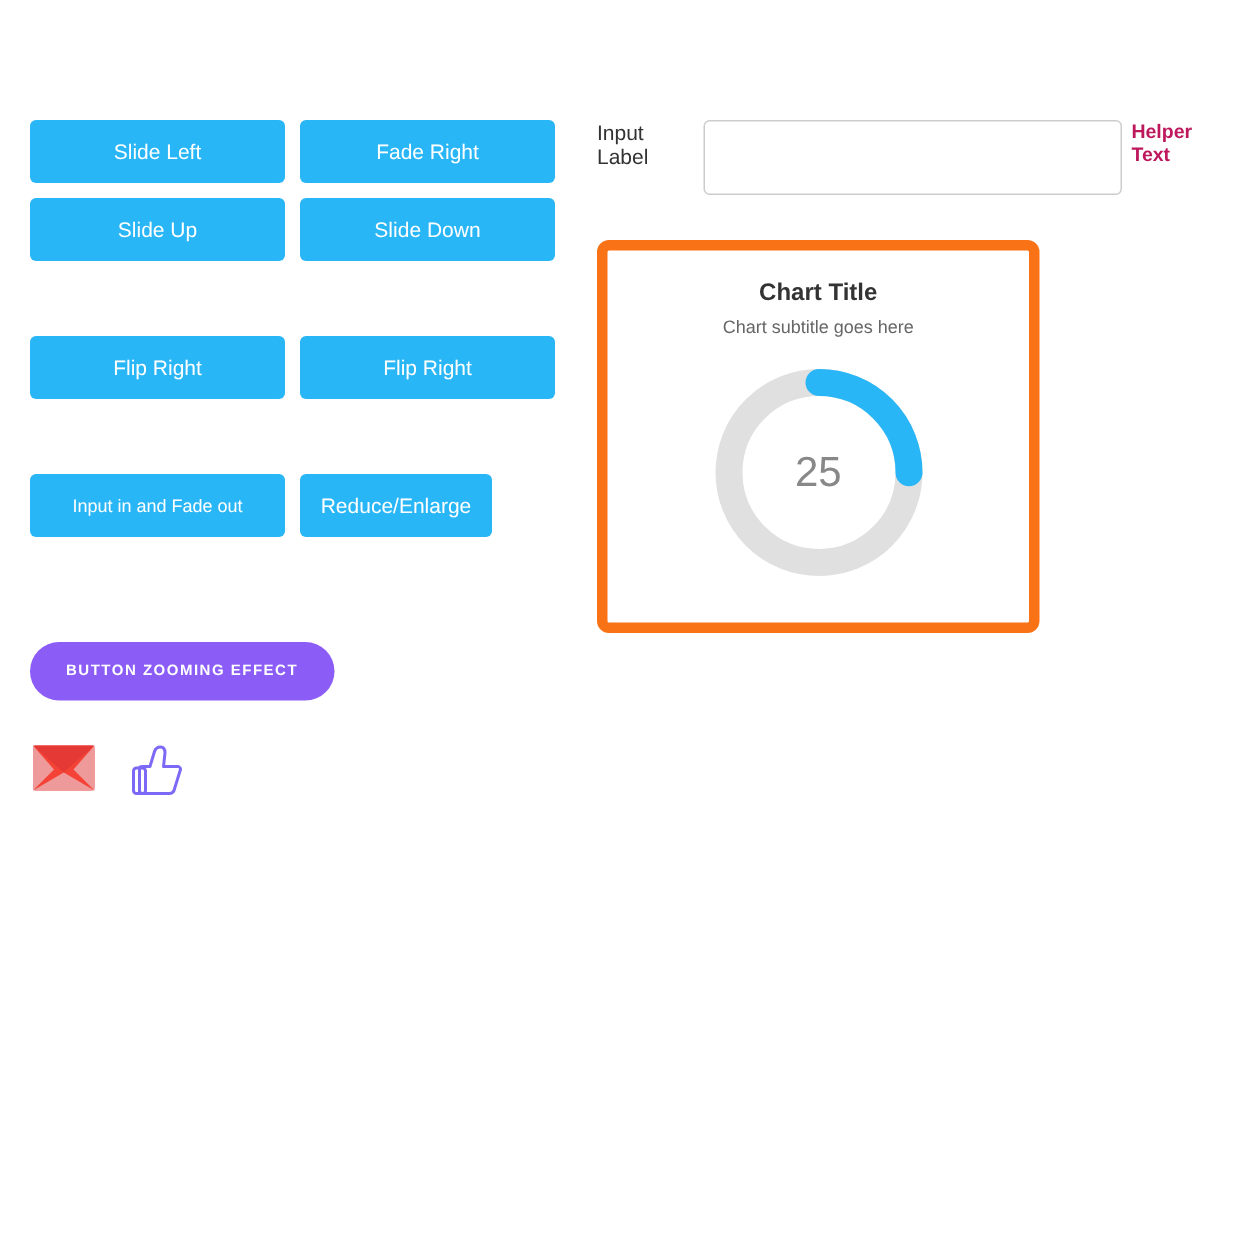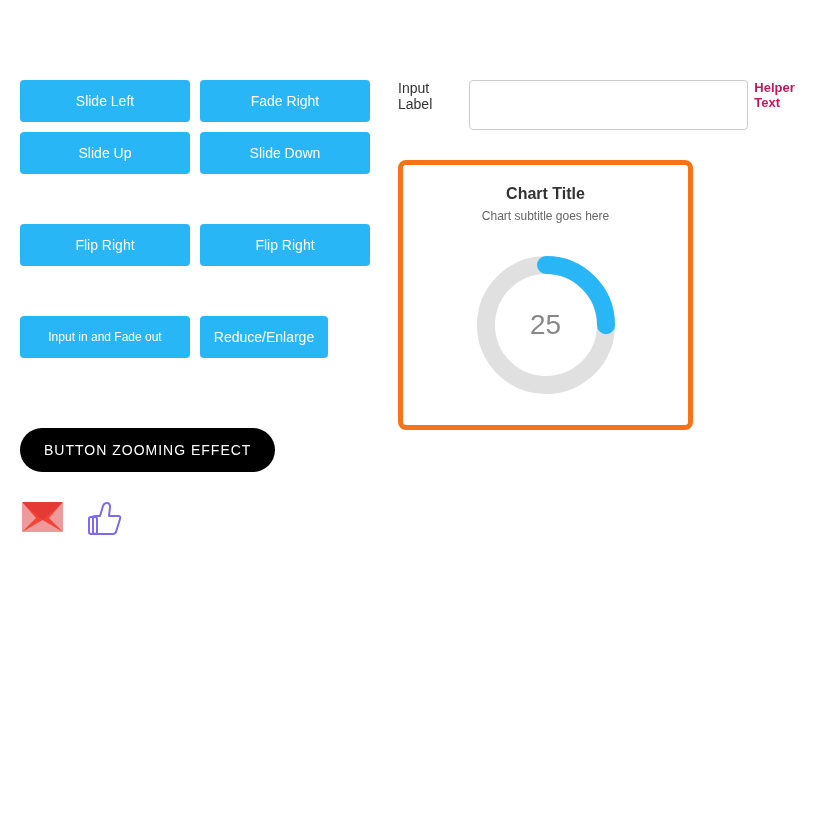--- a/index.html
+++ b/index.html
@@ -43,27 +43,27 @@
       font-weight: 500;
       cursor: pointer;
       text-transform: none;
     }
 
     .section-gap {
       height: 30px;
     }
 
     .btn-green {
-      background-color: #000000;
+      background-color: #8b5cf6;
       color: #fff;
       border: none;
       border-radius: 30px;
       padding: 14px 24px;
-      font-size: 14px;
-      font-weight: 400;
+      font-size: 10px;
+      font-weight: 700;
       cursor: pointer;
       letter-spacing: 1px;
       text-transform: uppercase;
       margin-top: 20px;
       align-self: flex-start;
     }
 
     .icons-row {
       display: flex;
       align-items: center;
@@ -116,39 +116,39 @@
 
     .helper-text {
       font-size: 13px;
       color: #be185d;
       font-weight: bold;
     }
 
     
     .chart-section {
       width: 295px;
-      border: 5px solid #f97316;
+      border: 7px solid #f97316;
       border-radius: 8px;
       padding: 20px;
       display: flex;
       flex-direction: column;
       align-items: center;
       gap: 6px;
     }
 
     .chart-title {
       font-size: 16px;
       font-weight: 700;
       color: #333;
     }
 
     .chart-subtitle {
       font-size: 12px;
       color: #666;
-      margin-bottom: 16px;
+      margin-bottom: 4px;
     }
 
     .donut-container {
       position: relative;
       width: 160px;
       height: 160px;
     }
 
     .donut-container svg {
       width: 160px;

